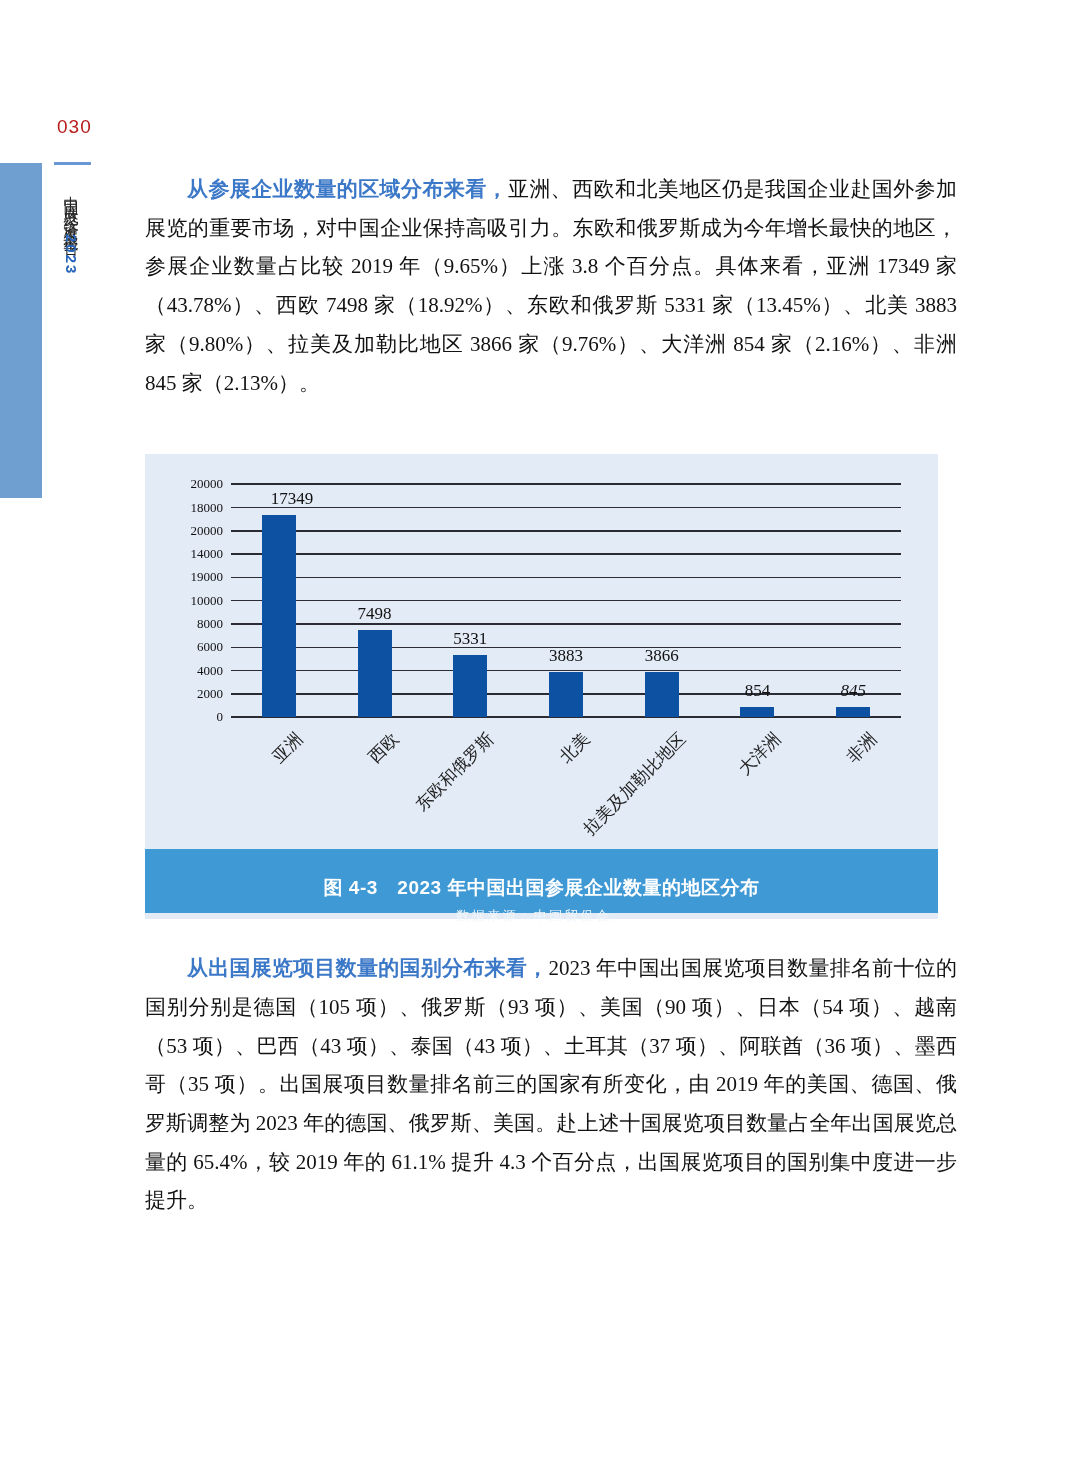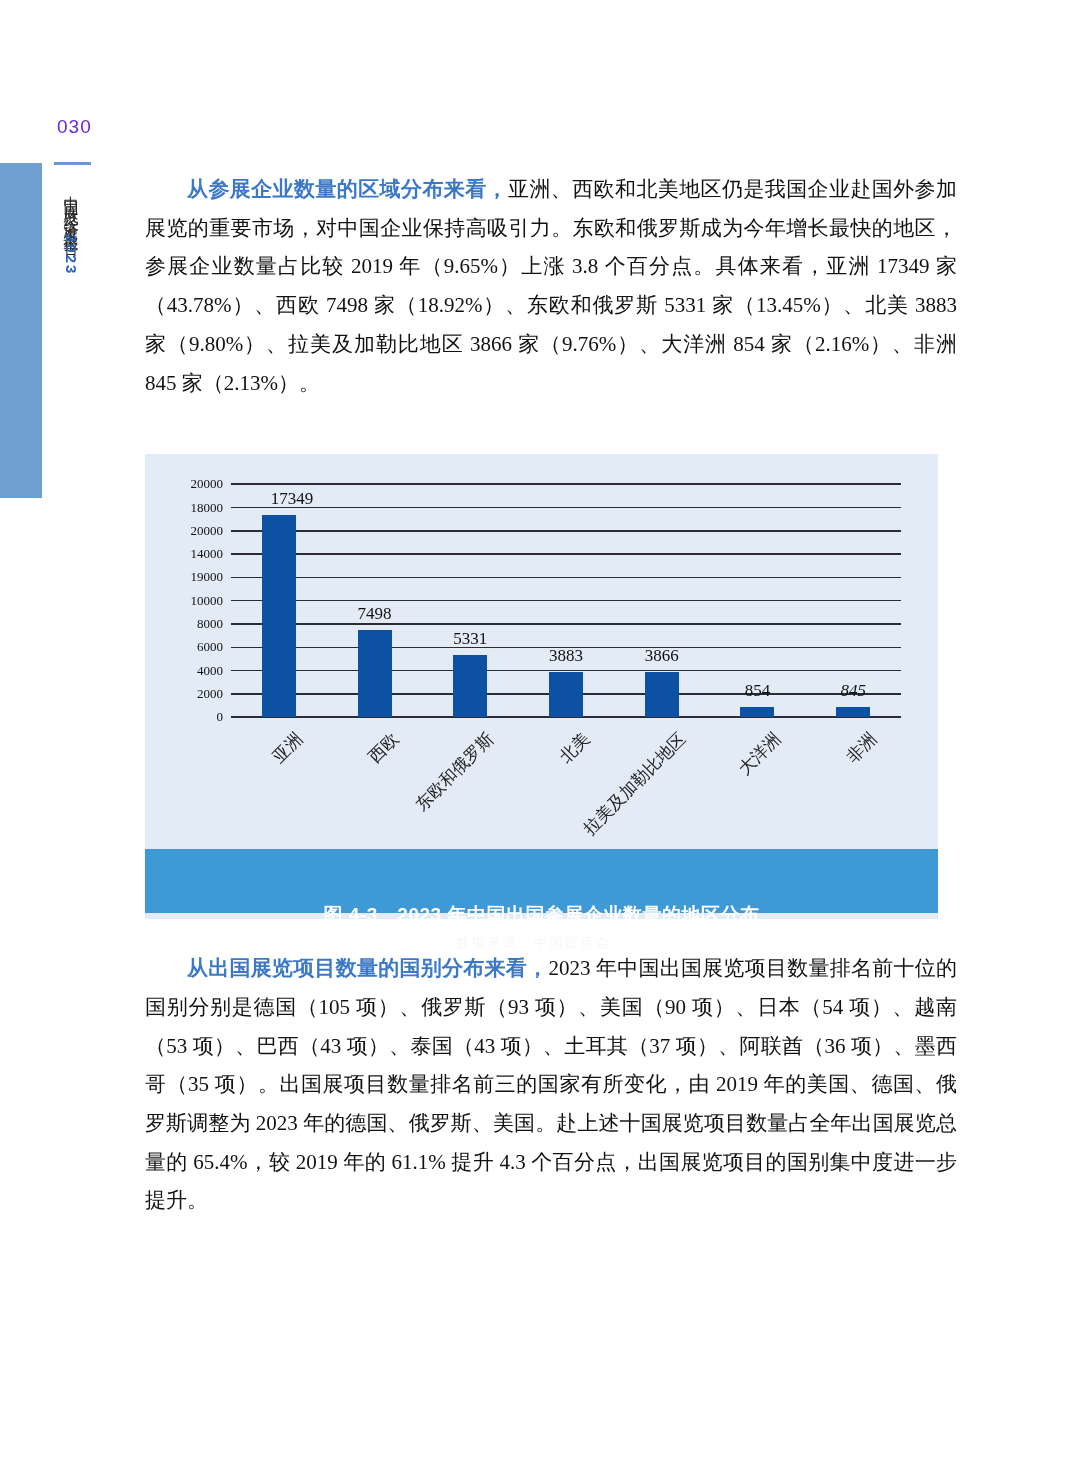--- a/index.html
+++ b/index.html
@@ -10,21 +10,21 @@
     font-family: "Liberation Serif", "DejaVu Serif", serif;
     color: #111111;
     overflow: hidden;
   }
   .page { position: absolute; inset: 0; background: #ffffff; }
 
   
   .page-number {
     position: absolute; left: 57px; top: 116px;
     font-family: "Liberation Sans", "DejaVu Sans", sans-serif;
-    font-size: 19px; font-weight: 500; color: #6d28d9; letter-spacing: 1px;
+    font-size: 19px; font-weight: 500; color: #b91c1c; letter-spacing: 1px;
   }
   .page-number-rule {
     position: absolute; left: 54px; top: 162px;
     width: 37px; height: 3px; background: #6b96d6;
   }
   .side-rect {
     position: absolute; left: 0; top: 163px;
     width: 42px; height: 335px; background: #6f9ed0;
   }
   .side-title {
@@ -74,21 +74,21 @@
     font-size: 17px; color: #222; line-height: 20px;
     transform: rotate(-45deg); transform-origin: top right;
     white-space: nowrap;
   }
   .chart-banner {
     position: absolute; left: 0; top: 395px; width: 793px; height: 64px;
     background: #3f99d5; color: #ffffff; text-align: center;
     font-family: "Liberation Sans", "DejaVu Sans", sans-serif;
   }
   .chart-banner .fig-title {
-    padding-top: 9px; font-size: 19px; font-weight: 600; letter-spacing: 0.5px; margin-top: 44px;
+    padding-top: 26px; font-size: 19px; font-weight: 600; letter-spacing: 0.5px;
   }
   .chart-banner .fig-source {
     margin-top: 6px; font-size: 13px; letter-spacing: 2.5px; color: #f2f7fb;
   }
 </style>
 </head>
 <body>
 
 <div class="page">
 

